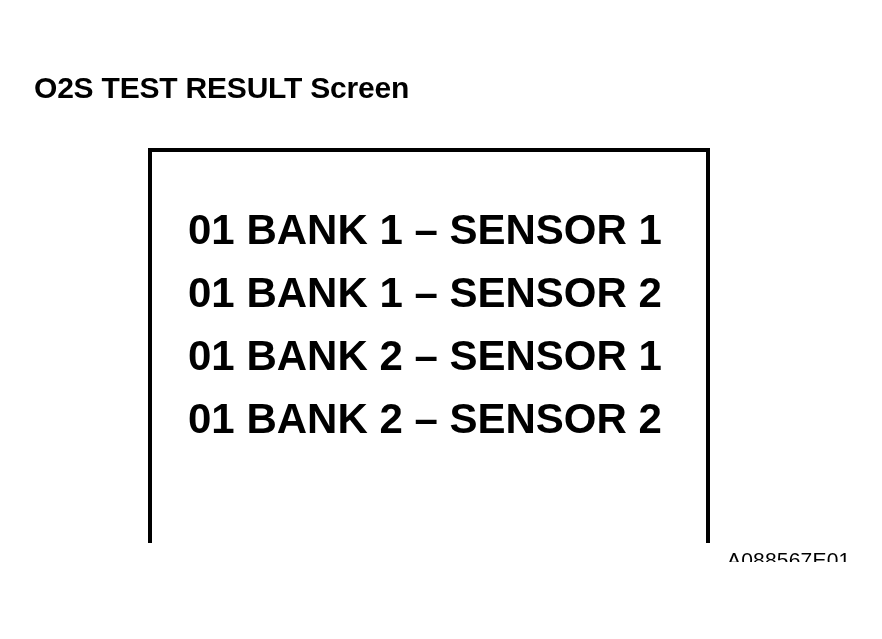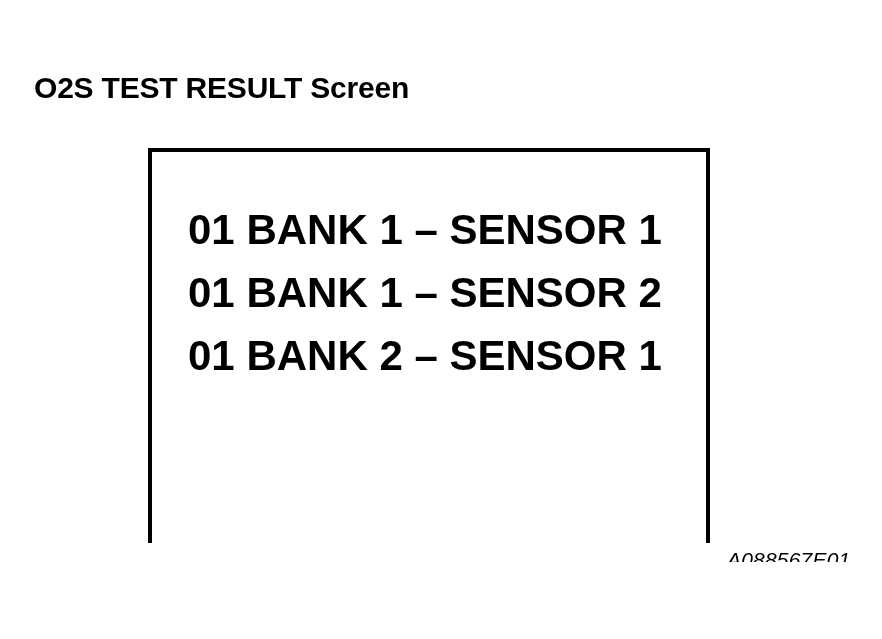--- a/index.html
+++ b/index.html
@@ -71,40 +71,40 @@
   #drawing-ref {
     position: absolute;
     left: 727px;
     top: 547px;
     font-size: 21px;
     font-weight: normal;
     line-height: 25px;
     color: #000000;
     white-space: nowrap;
     letter-spacing: 0.2px;
-    font-style: italic;
   }
 </style>
 </head>
 <body>
 
 <div id="page">
 
   <div id="figure-title">O2S TEST RESULT Screen</div>
 
   <div id="screen-frame">
 
     <div id="screen-list">
 
       <div class="screen-row">01 BANK 1 – SENSOR 1</div>
 
       <div class="screen-row">01 BANK 1 – SENSOR 2</div>
 
       <div class="screen-row">01 BANK 2 – SENSOR 1</div>
 
+      <div class="screen-row">01 BANK 2 – SENSOR 2</div>
 
     </div>
 
   </div>
 
   <div id="drawing-ref">A088567E01</div>
 
 </div>
 
 </body></html>

